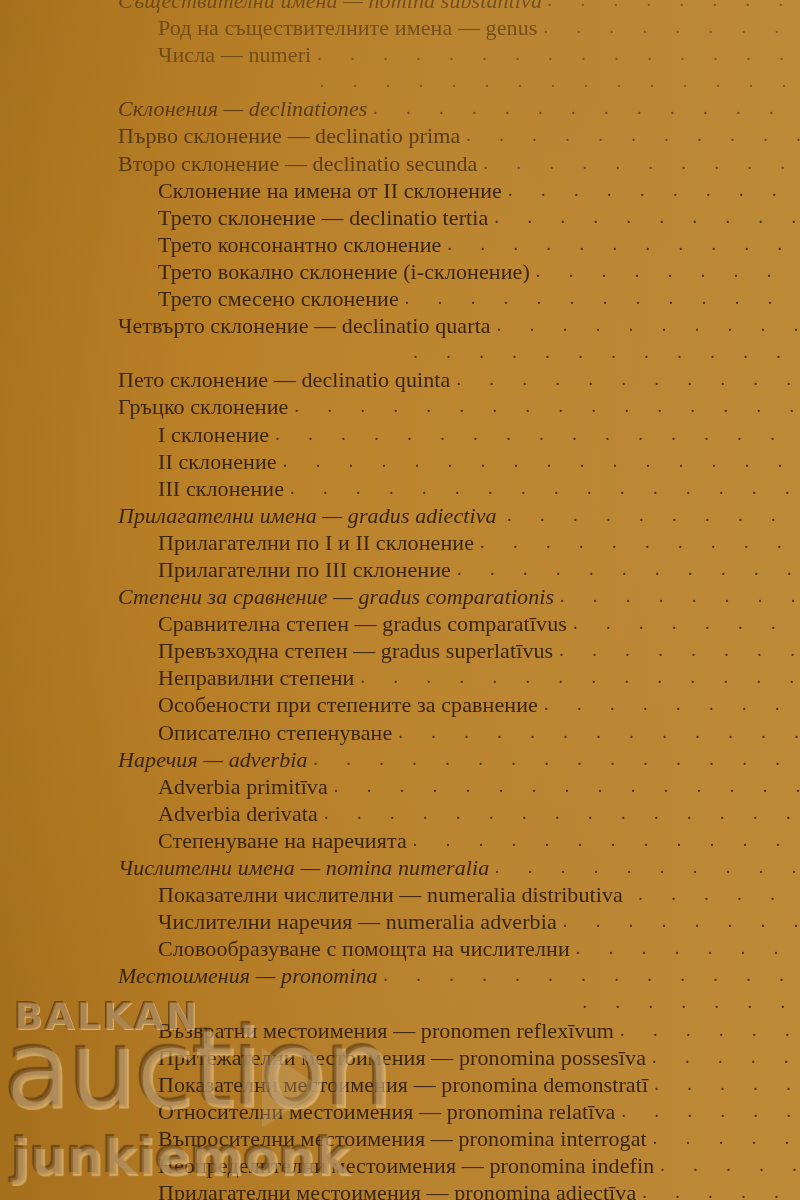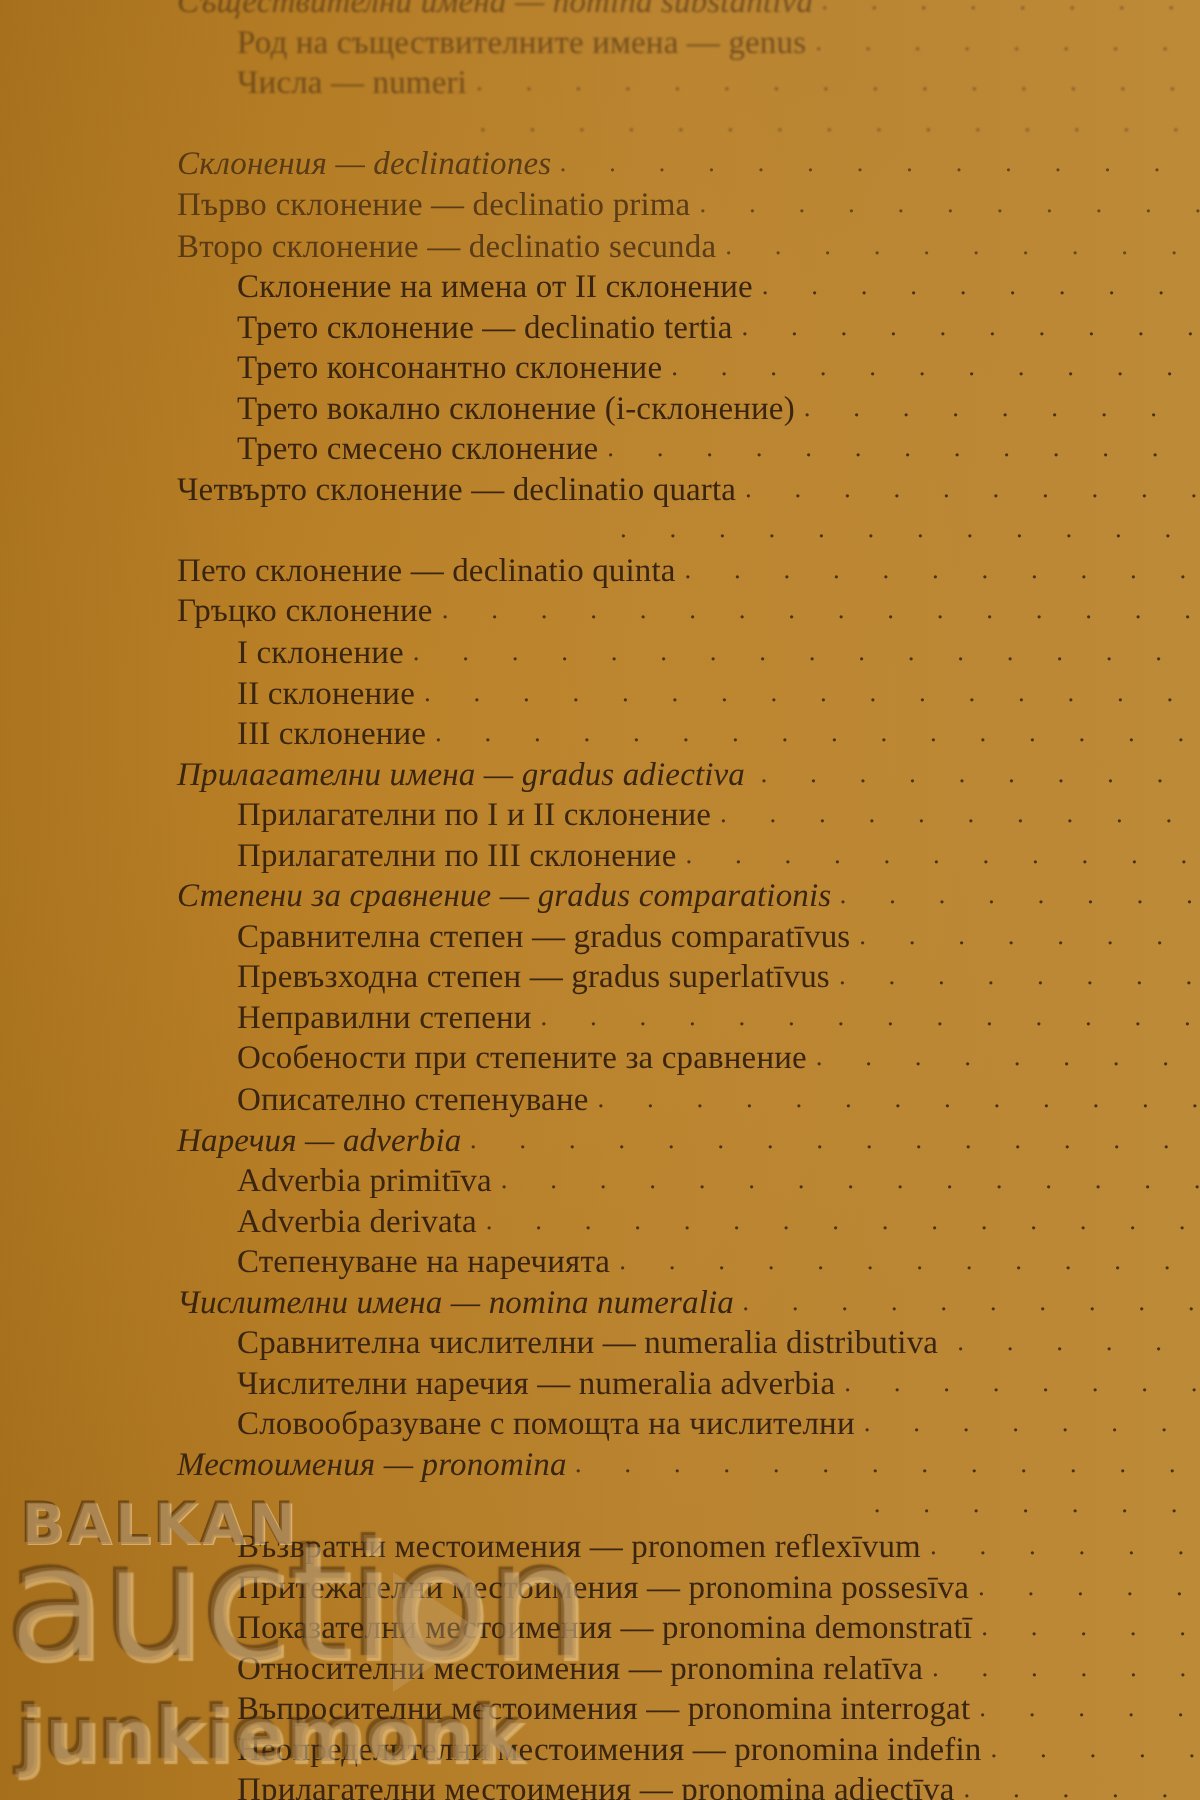--- a/index.html
+++ b/index.html
@@ -146,21 +146,21 @@
       <div class="toc-entry lvl-1"><span class="label">Сравнителна степен — gradus comparatīvus</span><span class="leader" style="left: 572.906px;">. . . . . . . . . . . . . . . . . . . . . . . . . . . . . . . . . . .</span></div>
       <div class="toc-entry lvl-1"><span class="label">Превъзходна степен — gradus superlatīvus</span><span class="leader" style="left: 559.25px;">. . . . . . . . . . . . . . . . . . . . . . . . . . . . . . . . . . .</span></div>
       <div class="toc-entry lvl-1"><span class="label">Неправилни степени</span><span class="leader" style="left: 360.406px;">. . . . . . . . . . . . . . . . . . . . . . . . . . . . . . . . . . .</span></div>
       <div class="toc-entry lvl-1"><span class="label">Особености при степените за сравнение</span><span class="leader" style="left: 543.875px;">. . . . . . . . . . . . . . . . . . . . . . . . . . . . . . . . . . .</span></div>
       <div class="toc-entry lvl-1"><span class="label">Описателно степенуване</span><span class="leader" style="left: 398.359px;">. . . . . . . . . . . . . . . . . . . . . . . . . . . . . . . . . . .</span></div>
       <div class="toc-entry lvl-0 italic"><span class="label">Наречия — adverbia</span><span class="leader" style="left: 313.656px;">. . . . . . . . . . . . . . . . . . . . . . . . . . . . . . . . . . .</span></div>
       <div class="toc-entry lvl-1"><span class="label">Adverbia primitīva</span><span class="leader" style="left: 333.812px;">. . . . . . . . . . . . . . . . . . . . . . . . . . . . . . . . . . .</span></div>
       <div class="toc-entry lvl-1"><span class="label">Adverbia derivata</span><span class="leader" style="left: 323.906px;">. . . . . . . . . . . . . . . . . . . . . . . . . . . . . . . . . . .</span></div>
       <div class="toc-entry lvl-1"><span class="label">Степенуване на наречията</span><span class="leader" style="left: 412.781px;">. . . . . . . . . . . . . . . . . . . . . . . . . . . . . . . . . . .</span></div>
       <div class="toc-entry lvl-0 italic"><span class="label">Числителни имена — nomina numeralia</span><span class="leader" style="left: 495.359px;">. . . . . . . . . . . . . . . . . . . . . . . . . . . . . . . . . . .</span></div>
-      <div class="toc-entry lvl-1"><span class="label">Сравнителна числителни — numeralia distributiva</span><span class="leader" style="left: 638.141px;">. . . . . . . . . . . . . . . . . . . . . . . . . . . . . . . . . . .</span></div>
+      <div class="toc-entry lvl-1"><span class="label">Показателни числителни — numeralia distributiva</span><span class="leader" style="left: 638.141px;">. . . . . . . . . . . . . . . . . . . . . . . . . . . . . . . . . . .</span></div>
       <div class="toc-entry lvl-1"><span class="label">Числителни наречия — numeralia adverbia</span><span class="leader" style="left: 562.797px;">. . . . . . . . . . . . . . . . . . . . . . . . . . . . . . . . . . .</span></div>
       <div class="toc-entry lvl-1"><span class="label">Словообразуване с помощта на числителни</span><span class="leader" style="left: 575.812px;">. . . . . . . . . . . . . . . . . . . . . . . . . . . . . . . . . . .</span></div>
       <div class="toc-entry lvl-0 italic"><span class="label">Местоимения — pronomina</span><span class="leader" style="left: 383.703px;">. . . . . . . . . . . . . . . . . . . . . . . . . . . . . . . . . . .</span></div>
       <div class="toc-entry lvl-1 blurred"><span class="leader" style="left: 582.484px;">. . . . . . . . . . . . . . . . . . . . . . . . . . . . . . . . . . .</span></div>
       <div class="toc-entry lvl-1 blurred"><span class="label">Възвратни местоимения — pronomen reflexīvum</span><span class="leader" style="left: 619.969px;">. . . . . . . . . . . . . . . . . . . . . . . . . . . . . . . . . . .</span></div>
       <div class="toc-entry lvl-1 blurred"><span class="label">Притежателни местоимения — pronomina possesīva</span><span class="leader" style="left: 652.031px;">. . . . . . . . . . . . . . . . . . . . . . . . . . . . . . . . . . .</span></div>
       <div class="toc-entry lvl-1 blurred"><span class="label">Показателни местоимения — pronomina demonstratī</span><span class="leader" style="left: 654.141px;">. . . . . . . . . . . . . . . . . . . . . . . . . . . . . . . . . . .</span></div>
       <div class="toc-entry lvl-1 blurred"><span class="label">Относителни местоимения — pronomina relatīva</span><span class="leader" style="left: 621.391px;">. . . . . . . . . . . . . . . . . . . . . . . . . . . . . . . . . . .</span></div>
       <div class="toc-entry lvl-1 blurred"><span class="label">Въпросителни местоимения — pronomina interrogat</span><span class="leader" style="left: 652.797px;">. . . . . . . . . . . . . . . . . . . . . . . . . . . . . . . . . . .</span></div>
       <div class="toc-entry lvl-1 blurred"><span class="label">Неопределителни местоимения — pronomina indefin</span><span class="leader" style="left: 660.297px;">. . . . . . . . . . . . . . . . . . . . . . . . . . . . . . . . . . .</span></div>

